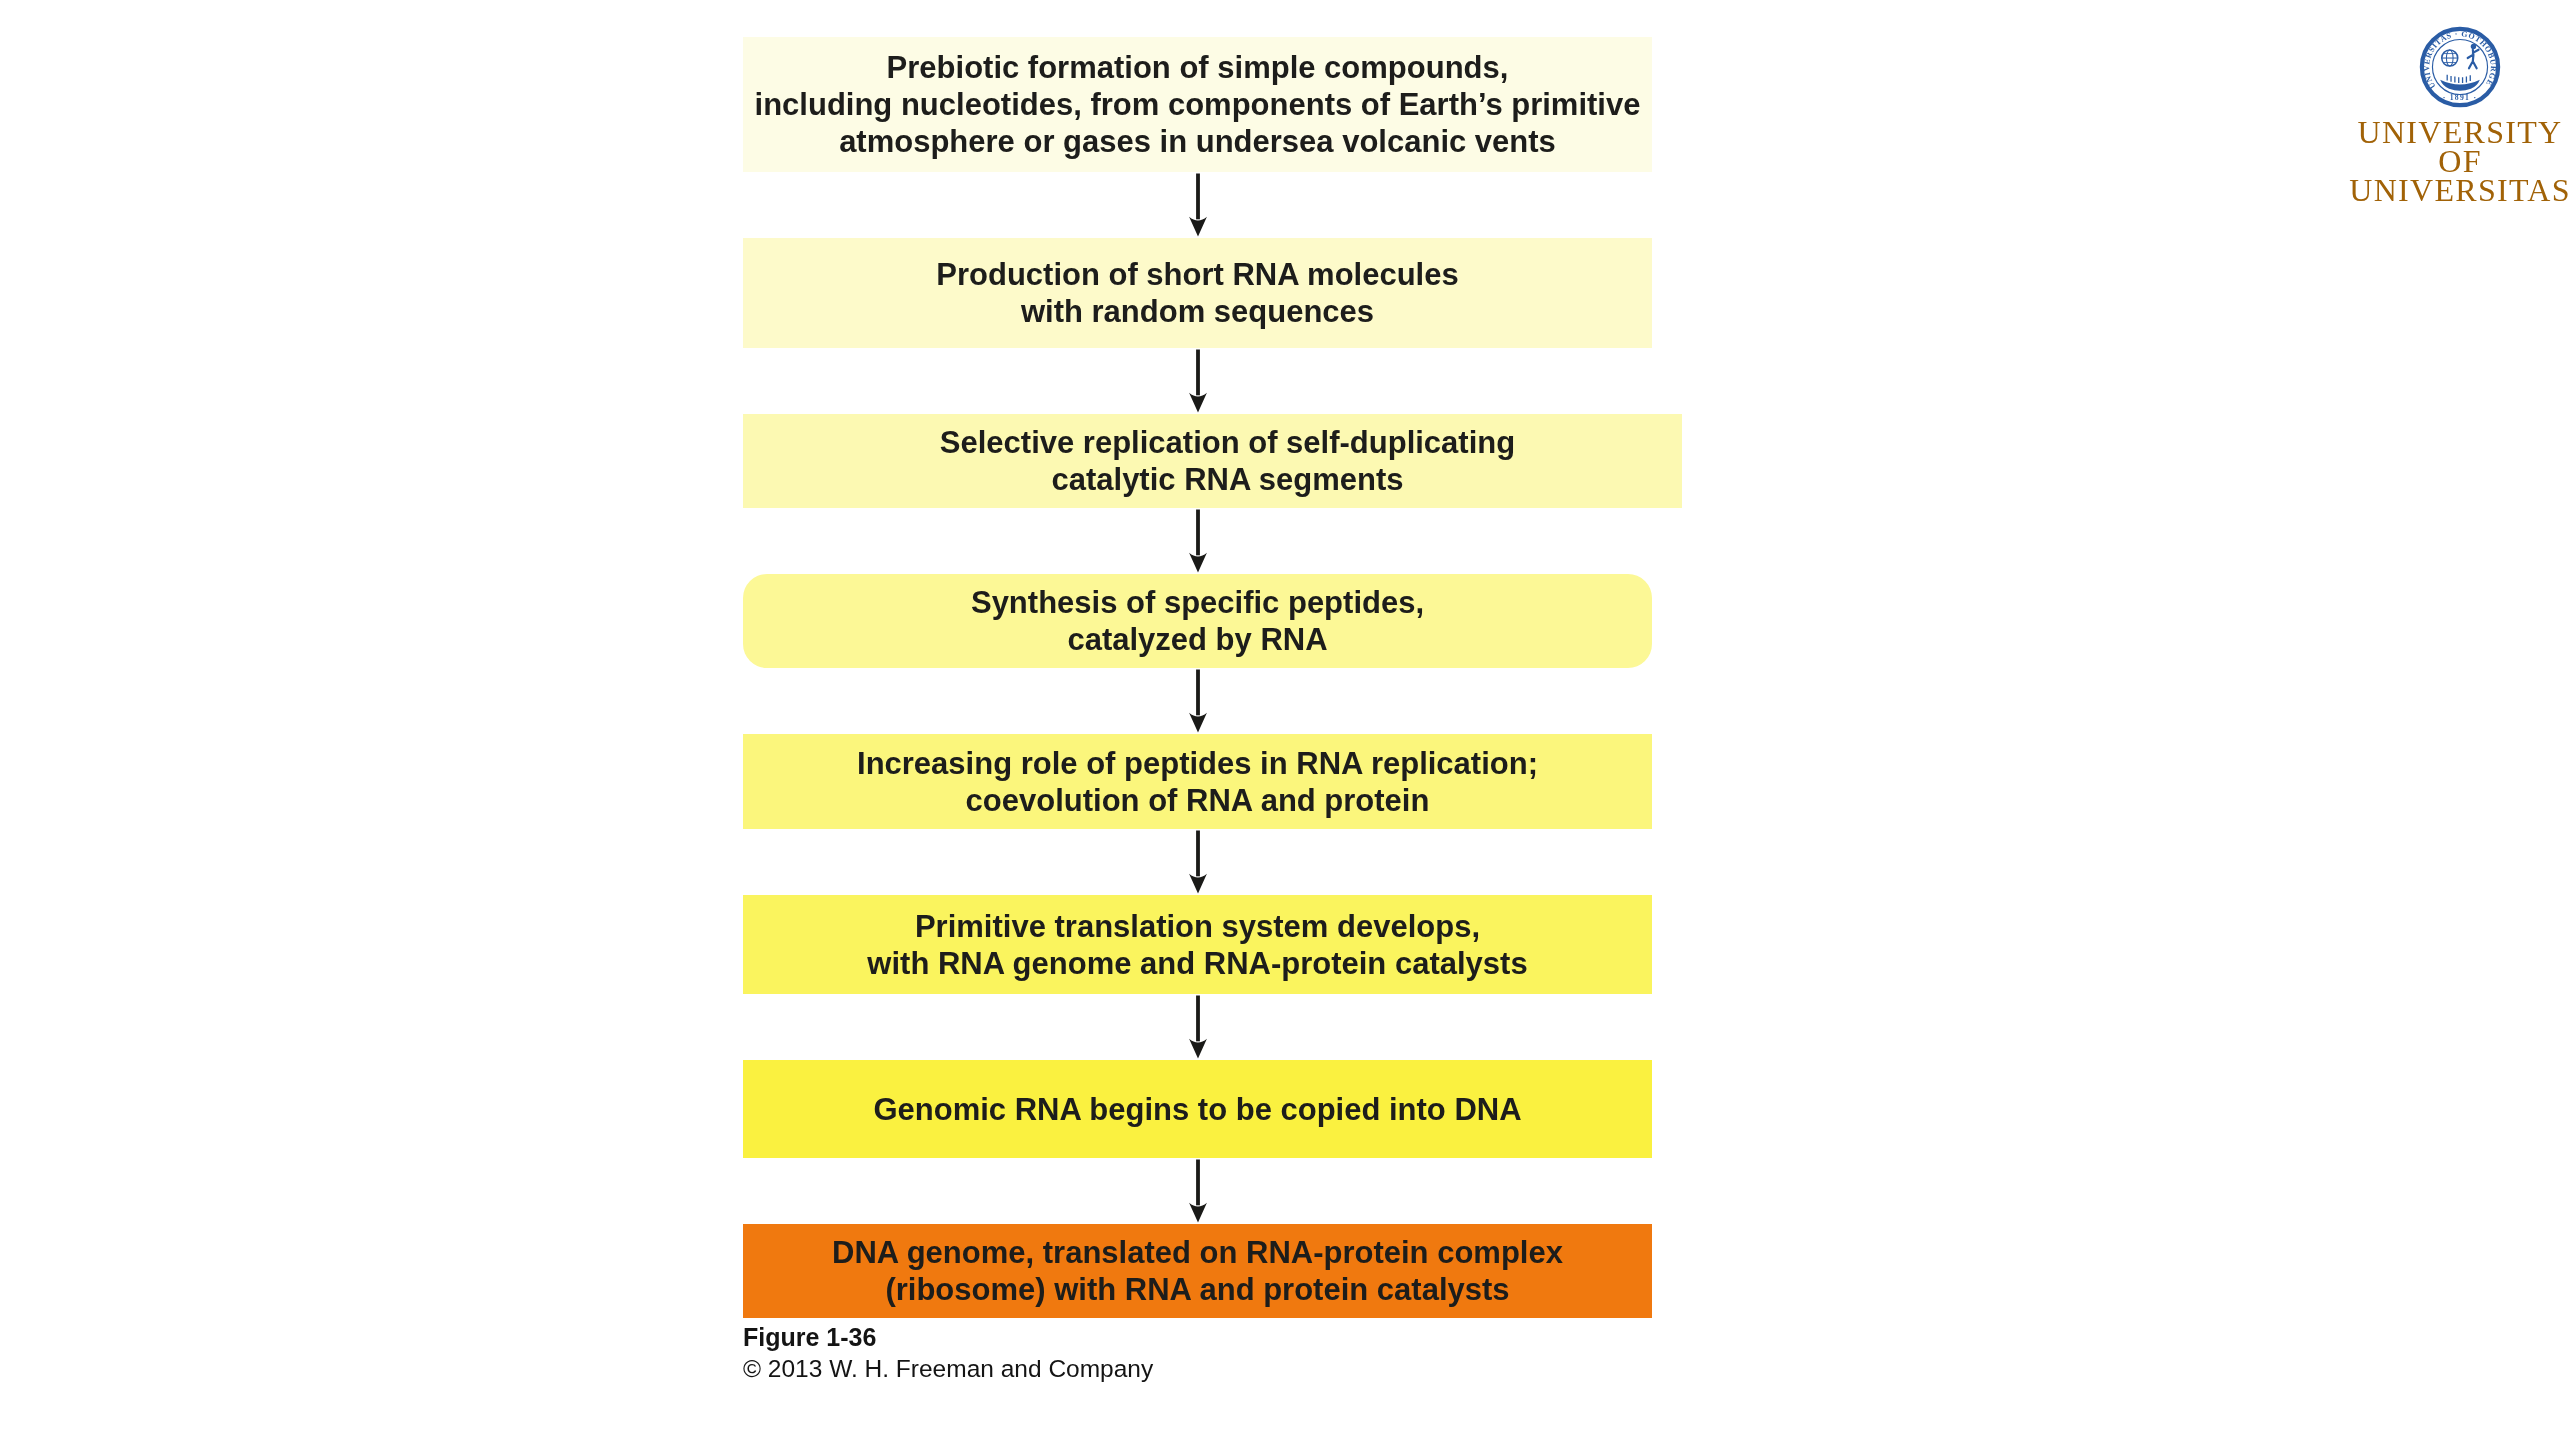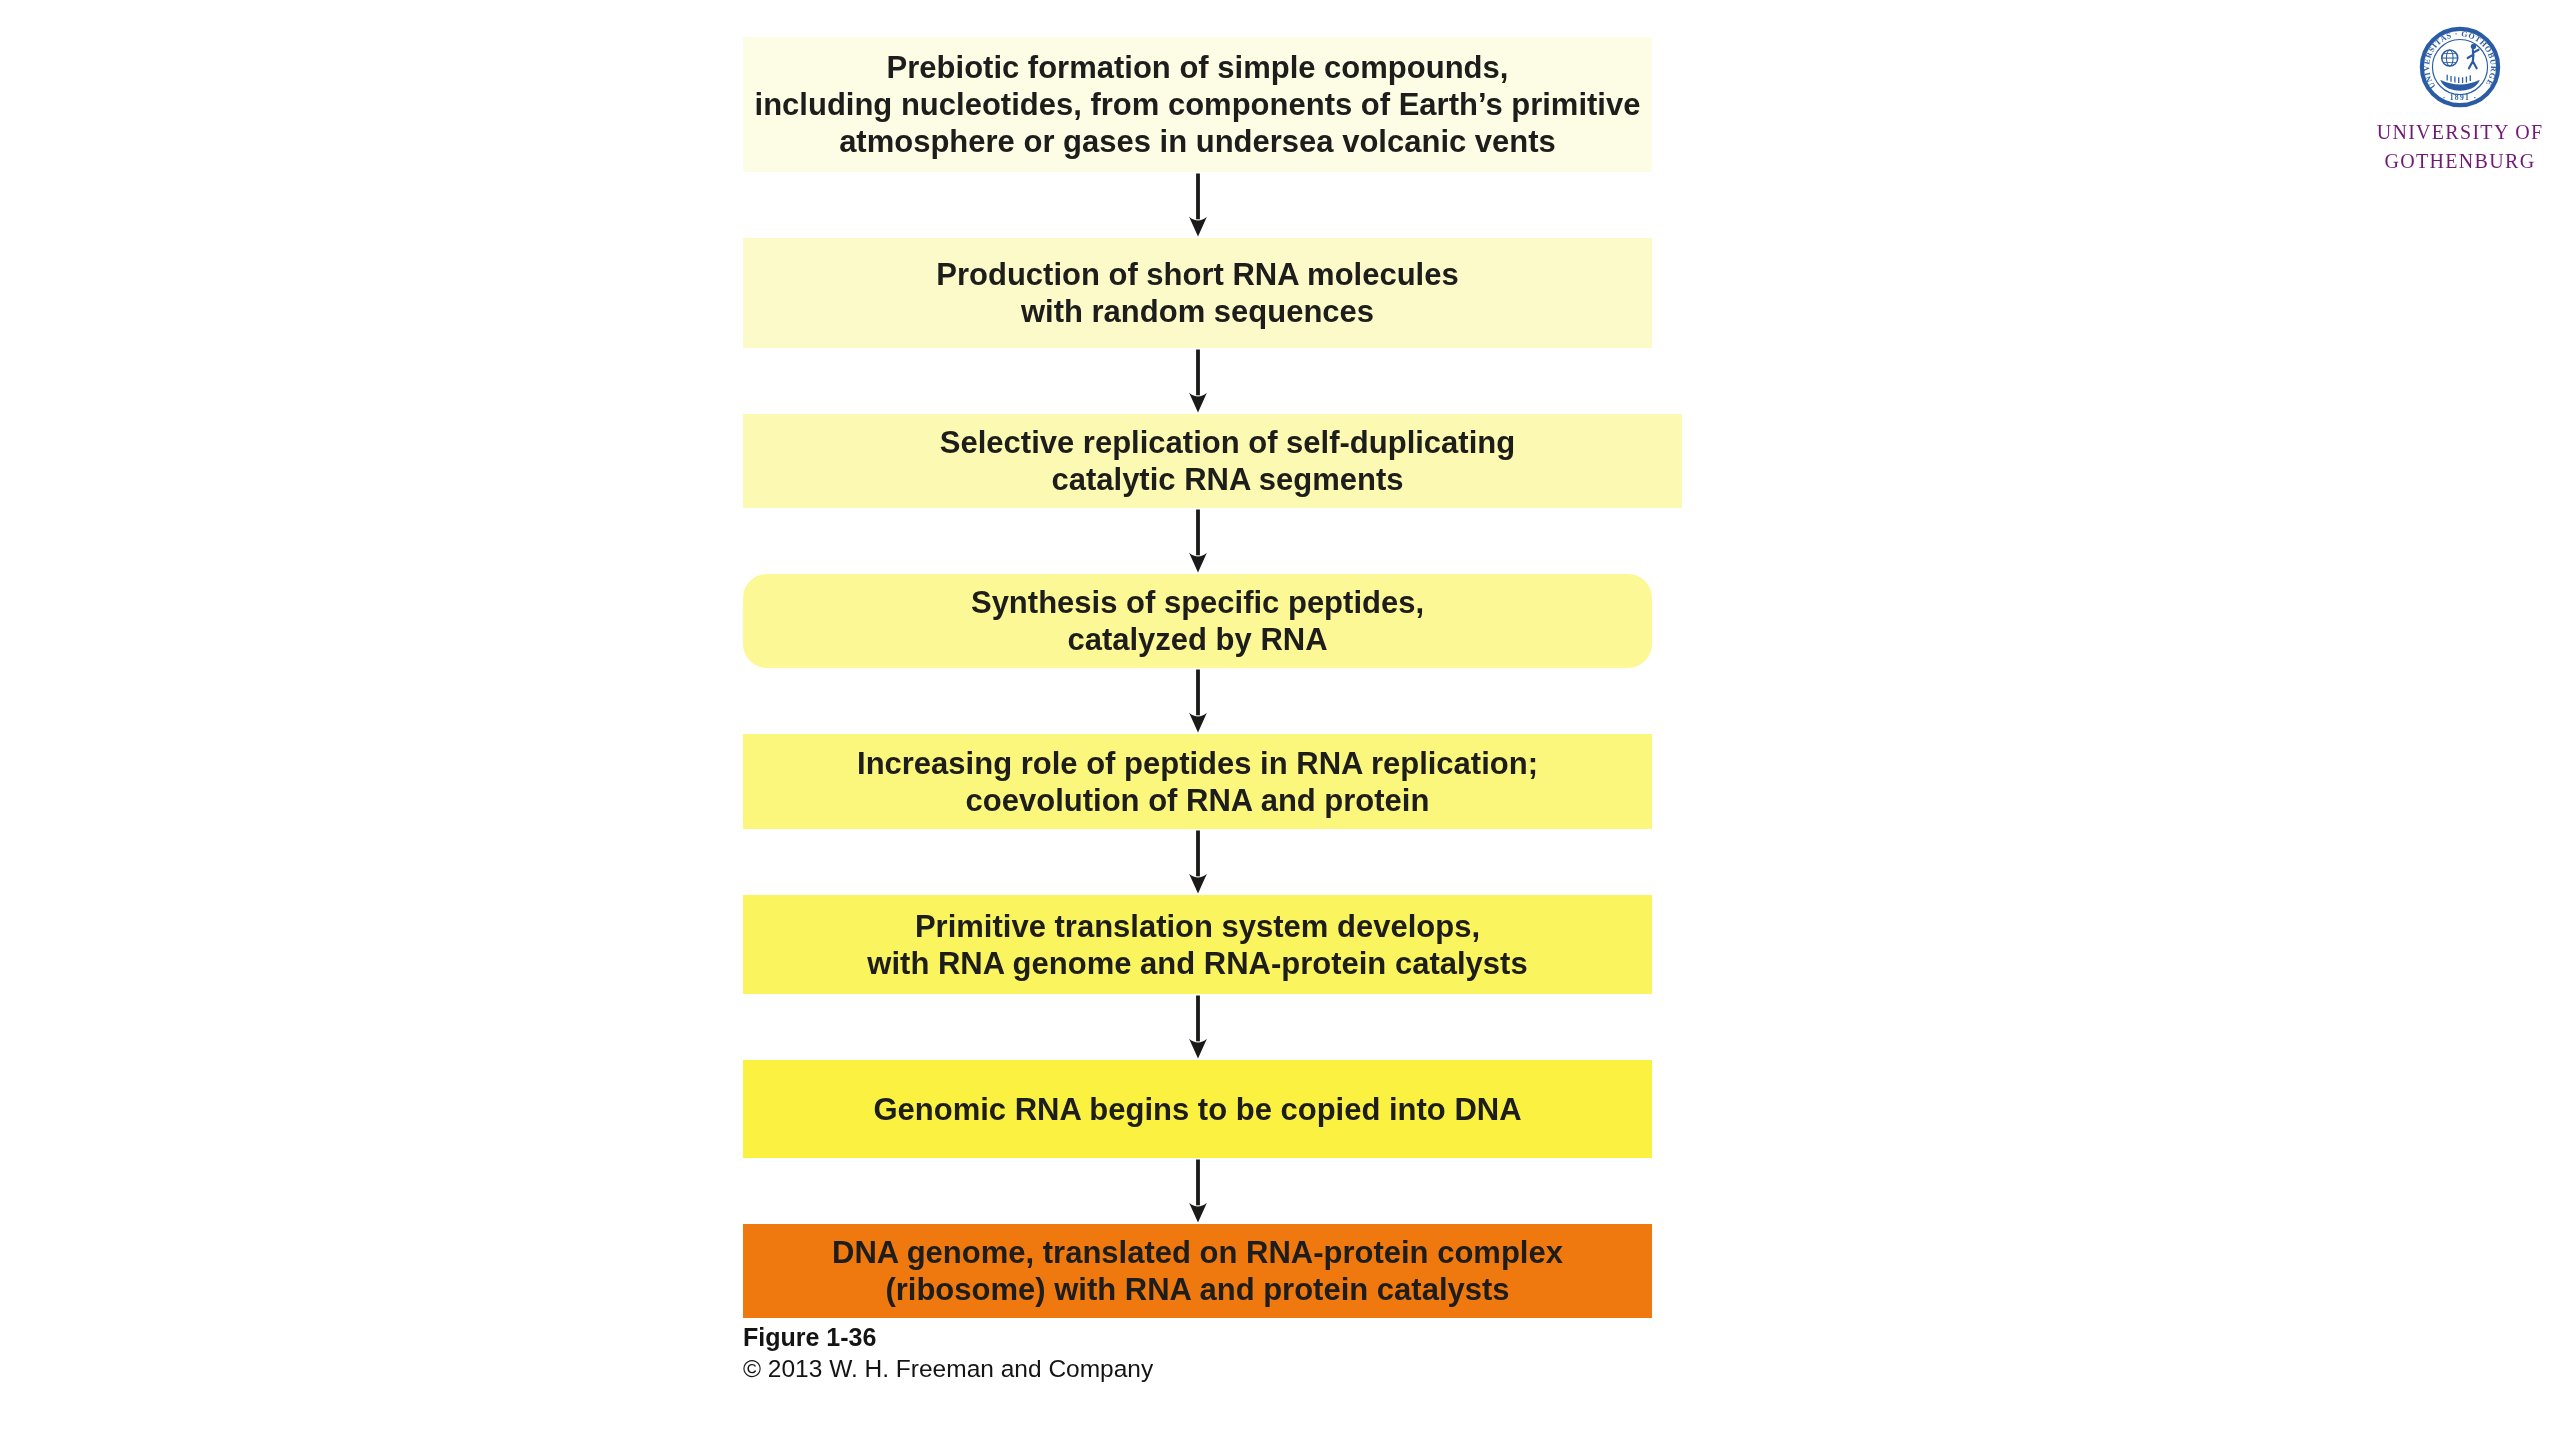--- a/index.html
+++ b/index.html
@@ -54,24 +54,24 @@
   .logo{
     position:absolute;
     left:2344px;top:26px;
     width:232px;
     text-align:center;
   }
   .seal{display:block;margin:0 auto;width:82px;height:82px;}
   .logo-text{
     margin-top:10.3px;
     font-family:"Liberation Serif", serif;
-    font-size:20px;
+    font-size:32px;
     line-height:29px;
     letter-spacing:1.3px;
-    color:#701a75;
+    color:#a16207;
   }
 </style>
 </head>
 <body>
 
 <div class="slide">
 
   <div class="flow">
 
     <div class="step s0" style="background: rgb(253, 252, 229); color: rgb(29, 29, 27);">Prebiotic formation of simple compounds,
@@ -175,18 +175,18 @@
         <circle class="seal-fill" cx="85" cy="32" r="4.2" fill="#2A5CA5"></circle>
         <path class="seal-stroke" d="M84,37 q2,8 0,18 M84,42 l9,-5 M84,45 l-8,5 M84,55 l6,11 M84,55 l-6,11" fill="none" stroke="#2A5CA5" stroke-width="3.4" stroke-linecap="round"></path>
       </g>
       <g>
         <path class="seal-stroke" d="M44,76 v9 M50,78 v9 M56,79 v9 M62,80 v9 M68,80 v9 M74,79 v9 M80,77 v9" fill="none" stroke="#2A5CA5" stroke-width="2"></path>
         <path class="seal-fill" d="M33,84 q31,15 62,0 q-4,10 -14,14 q-17,6 -34,0 q-10,-4 -14,-14 z" fill="#2A5CA5"></path>
       </g>
     </svg>
     <div class="logo-text">
       <div>UNIVERSITY OF</div>
-      <div>GOTHENBURG</div>
+      <div>UNIVERSITAS</div>
     </div>
   </div>
 
 </div>
 
 
 </body></html>

